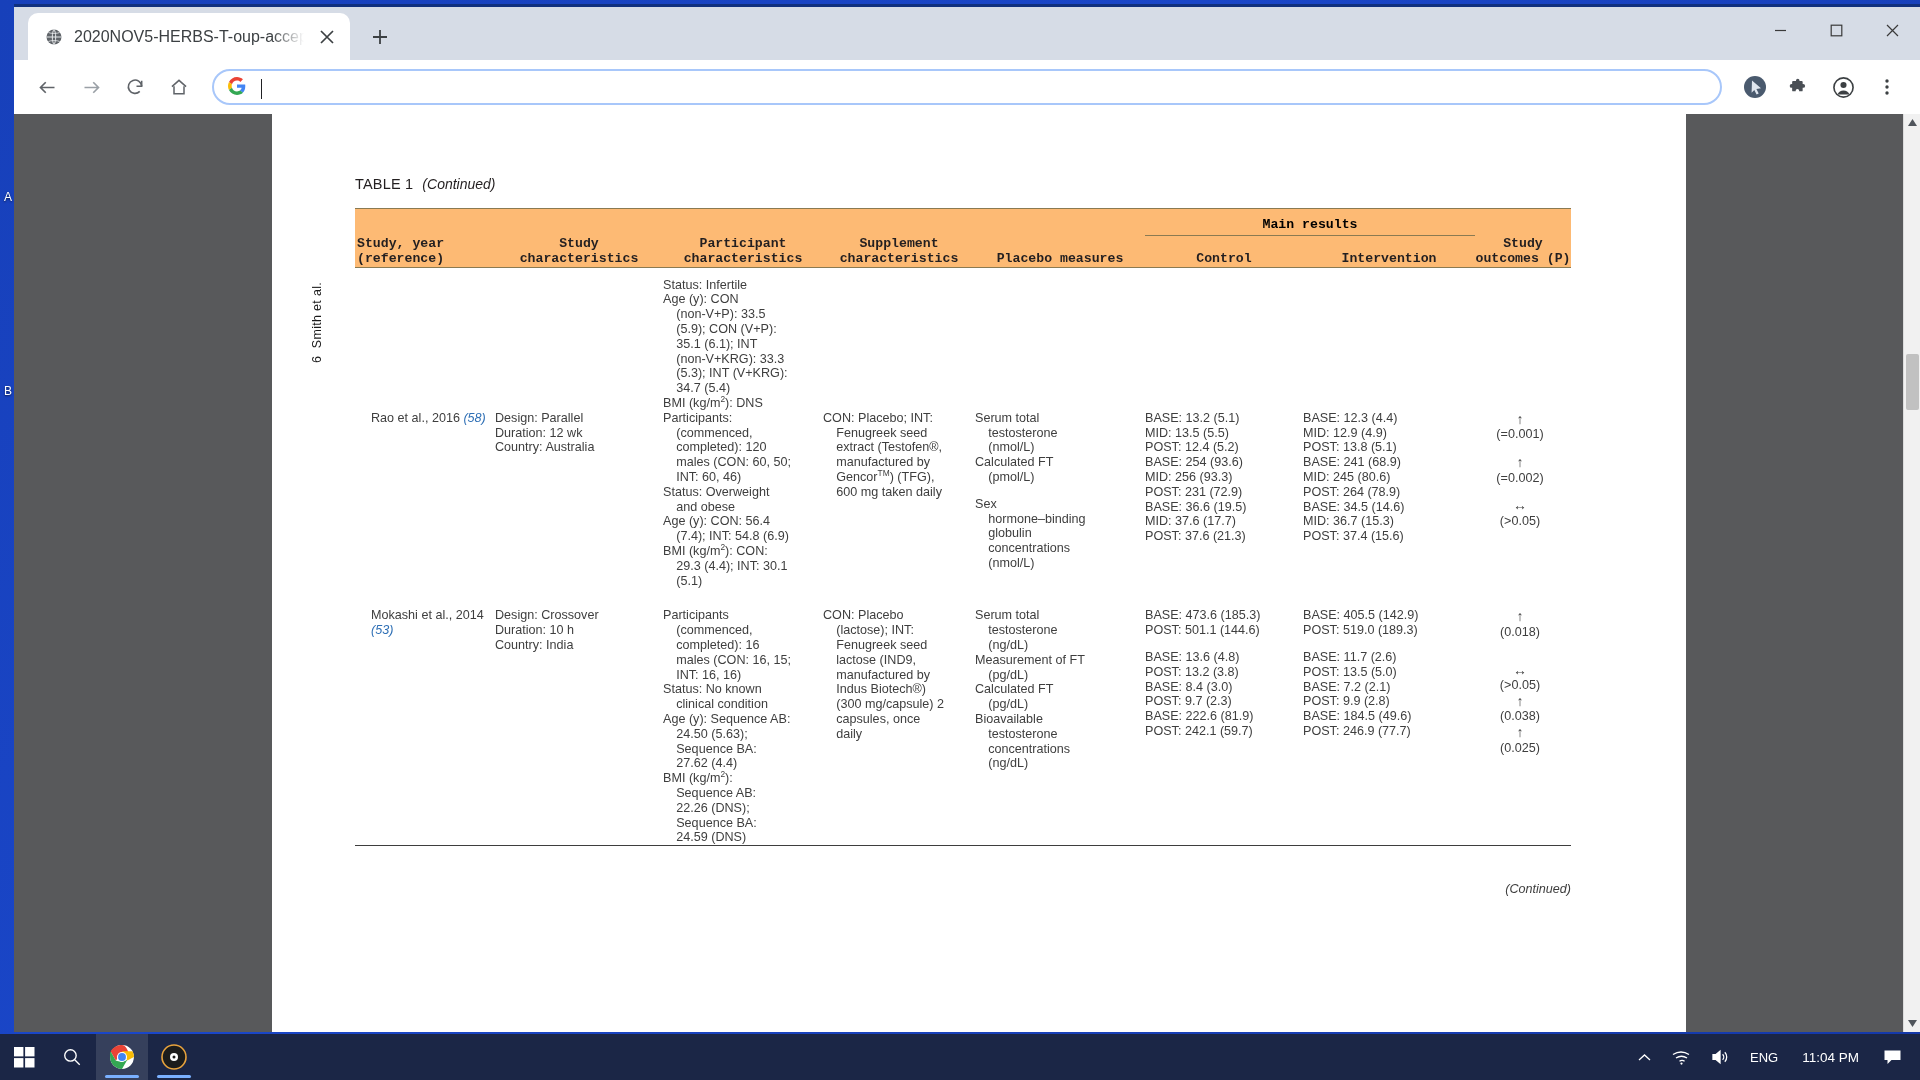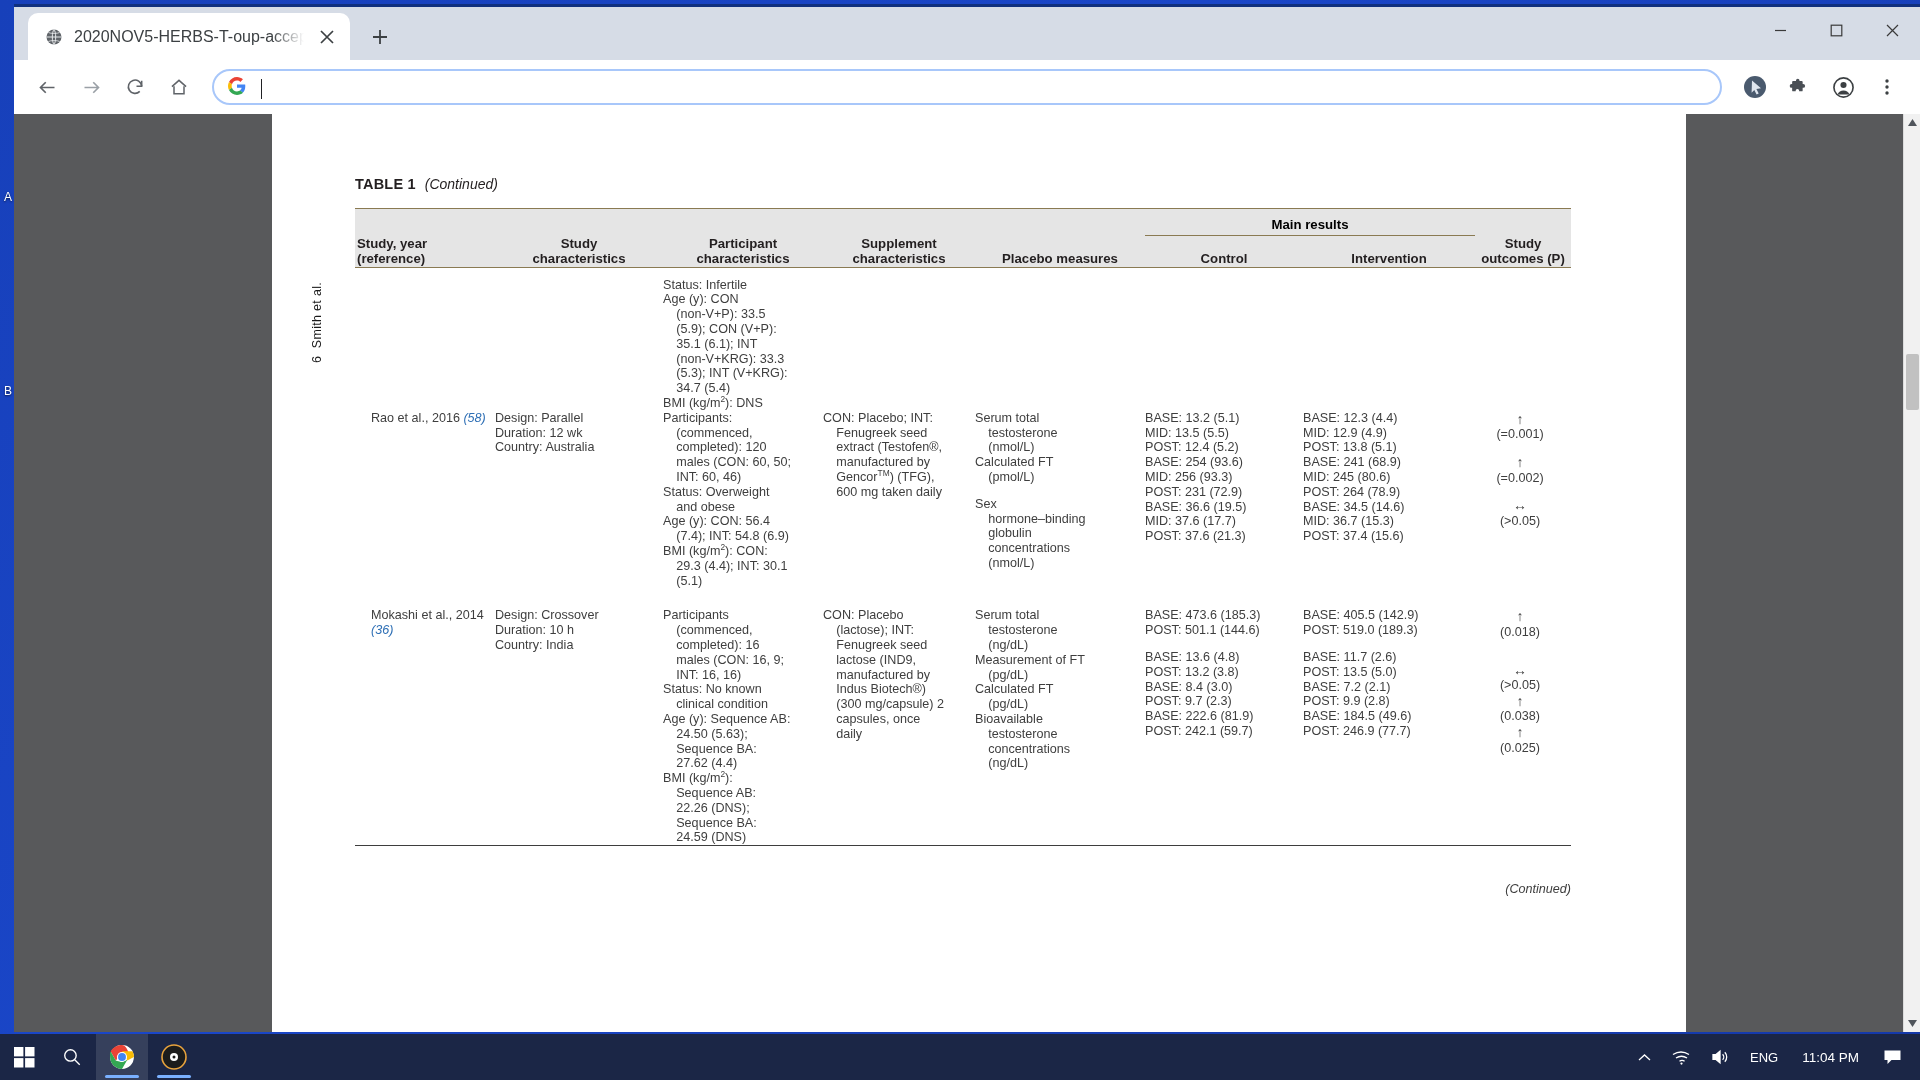--- a/index.html
+++ b/index.html
@@ -180,30 +180,31 @@
     position: absolute;
     left: 83px; top: 62px;
     width: 1216px;
   }
   #tablecaption {
     font-size: 14.5px;
     color: #231f20;
     margin-bottom: 16px;
     white-space: nowrap;
   }
-  #tablecaption .lbl { font-weight: bold; letter-spacing: .2px; }
+  #tablecaption .lbl { font-weight: normal; letter-spacing: .2px; }
   #tablecaption .cont { font-style: italic; margin-left: 9px; font-size: 14px;}
 
   table.sci {
     width: 100%;
     border-collapse: collapse;
     table-layout: fixed;
   }
   table.sci thead tr.headrow {
-    background: #e5e5e5;
+    background: #fdba74;
+    font-family: Liberation Mono, monospace;
   }
   table.sci thead th {
     font-size: 13.2px;
     font-weight: bold;
     color: #231f20;
     vertical-align: bottom;
     padding: 0;
     line-height: 1.18;
     margin-left: 36px;
   }
@@ -575,33 +576,33 @@
                   <div style="height:12px"></div>
                   <div class="arrow">↔</div>
                   <div>(&gt;0.05)</div>
                 </td>
               </tr>
 
               <tr>
                 <td class="c-study" style="padding-top:20px">
                   <div class="studyname">
                     <span>Mokashi et al., 2014</span>
-                    <span class="ref">(36)</span>
+                    <span class="ref">(53)</span>
                   </div>
                 </td>
                 <td style="padding-top:20px">
                   <div>Design: Crossover</div>
                   <div>Duration: 10 h</div>
                   <div>Country: India</div>
                 </td>
                 <td style="padding-top:20px">
                   <div>Participants</div>
                   <div class="ind2">(commenced,</div>
                   <div class="ind2">completed): 16</div>
-                  <div class="ind2">males (CON: 16, 9;</div>
+                  <div class="ind2">males (CON: 16, 15;</div>
                   <div class="ind2">INT: 16, 16)</div>
                   <div>Status: No known</div>
                   <div class="ind2">clinical condition</div>
                   <div>Age (y): Sequence AB:</div>
                   <div class="ind2">24.50 (5.63);</div>
                   <div class="ind2">Sequence BA:</div>
                   <div class="ind2">27.62 (4.4)</div>
                   <div>BMI (kg/m<sup>2</sup>):</div>
                   <div class="ind2">Sequence AB:</div>
                   <div class="ind2">22.26 (DNS);</div>

